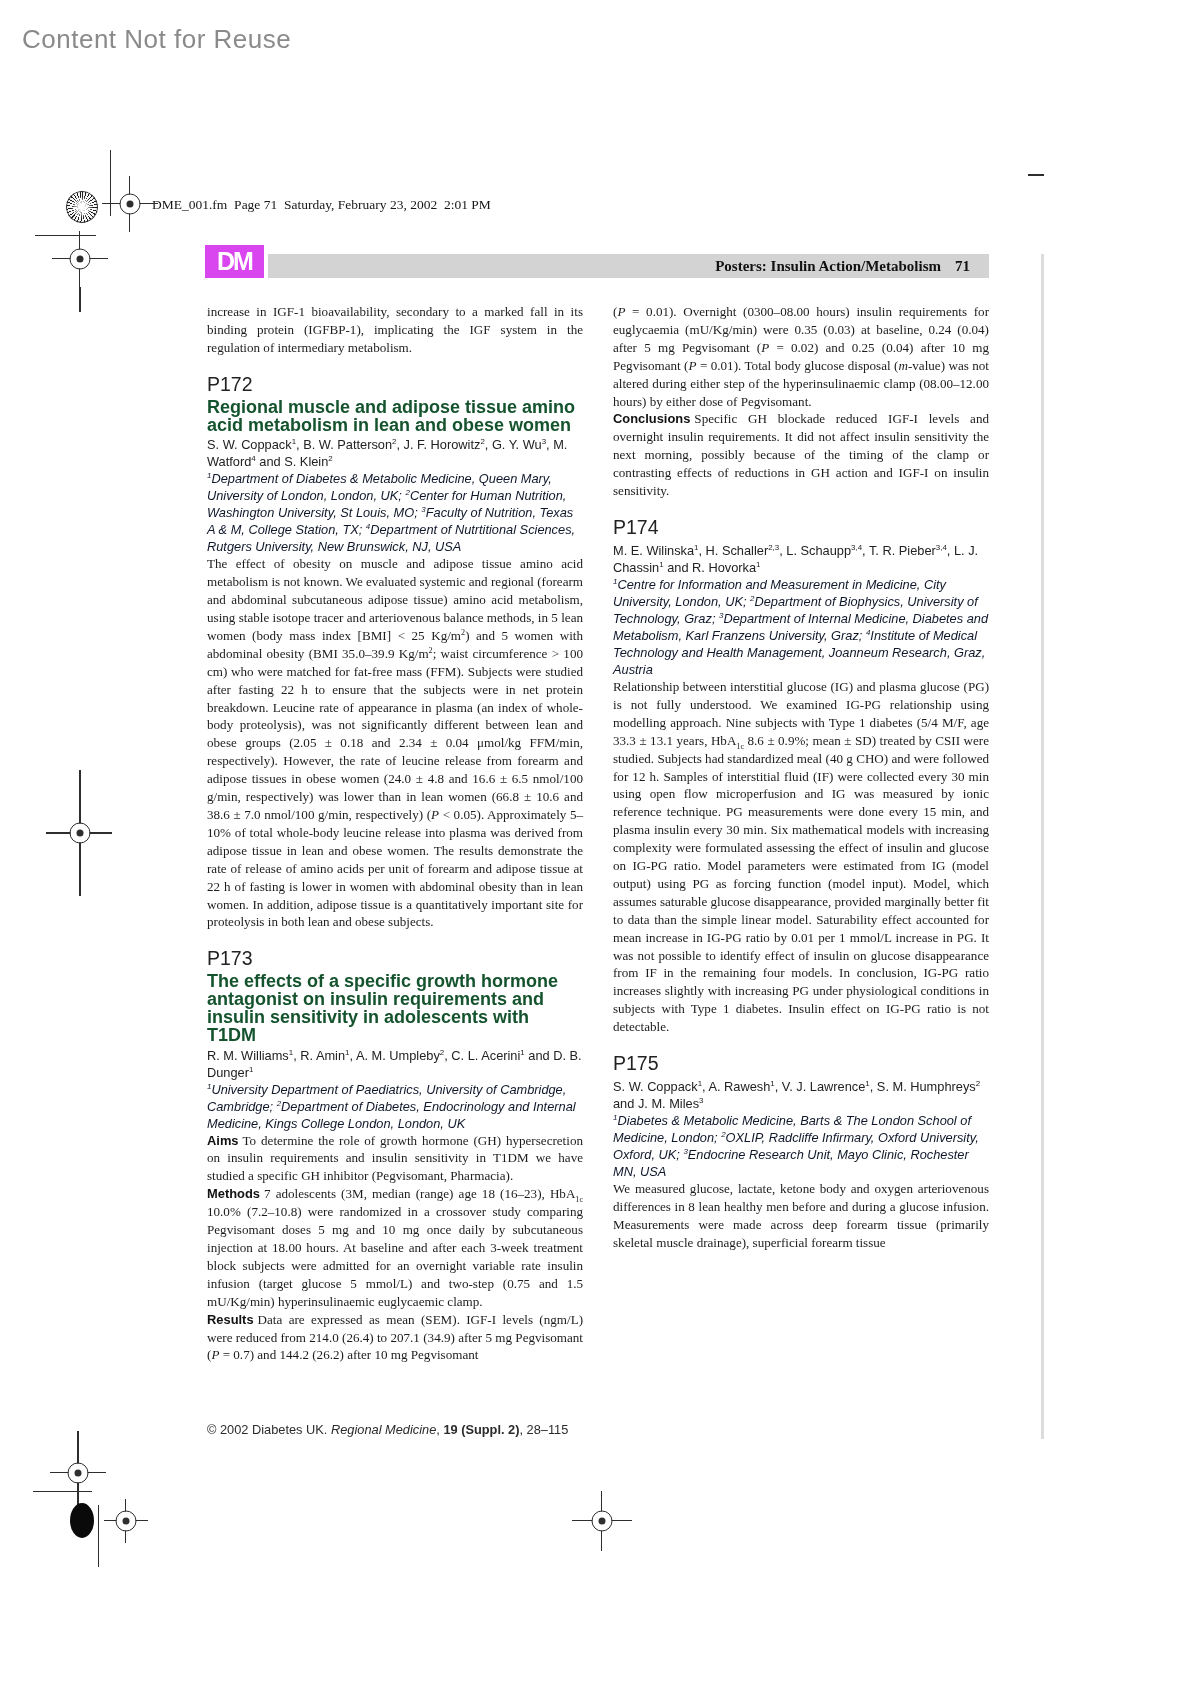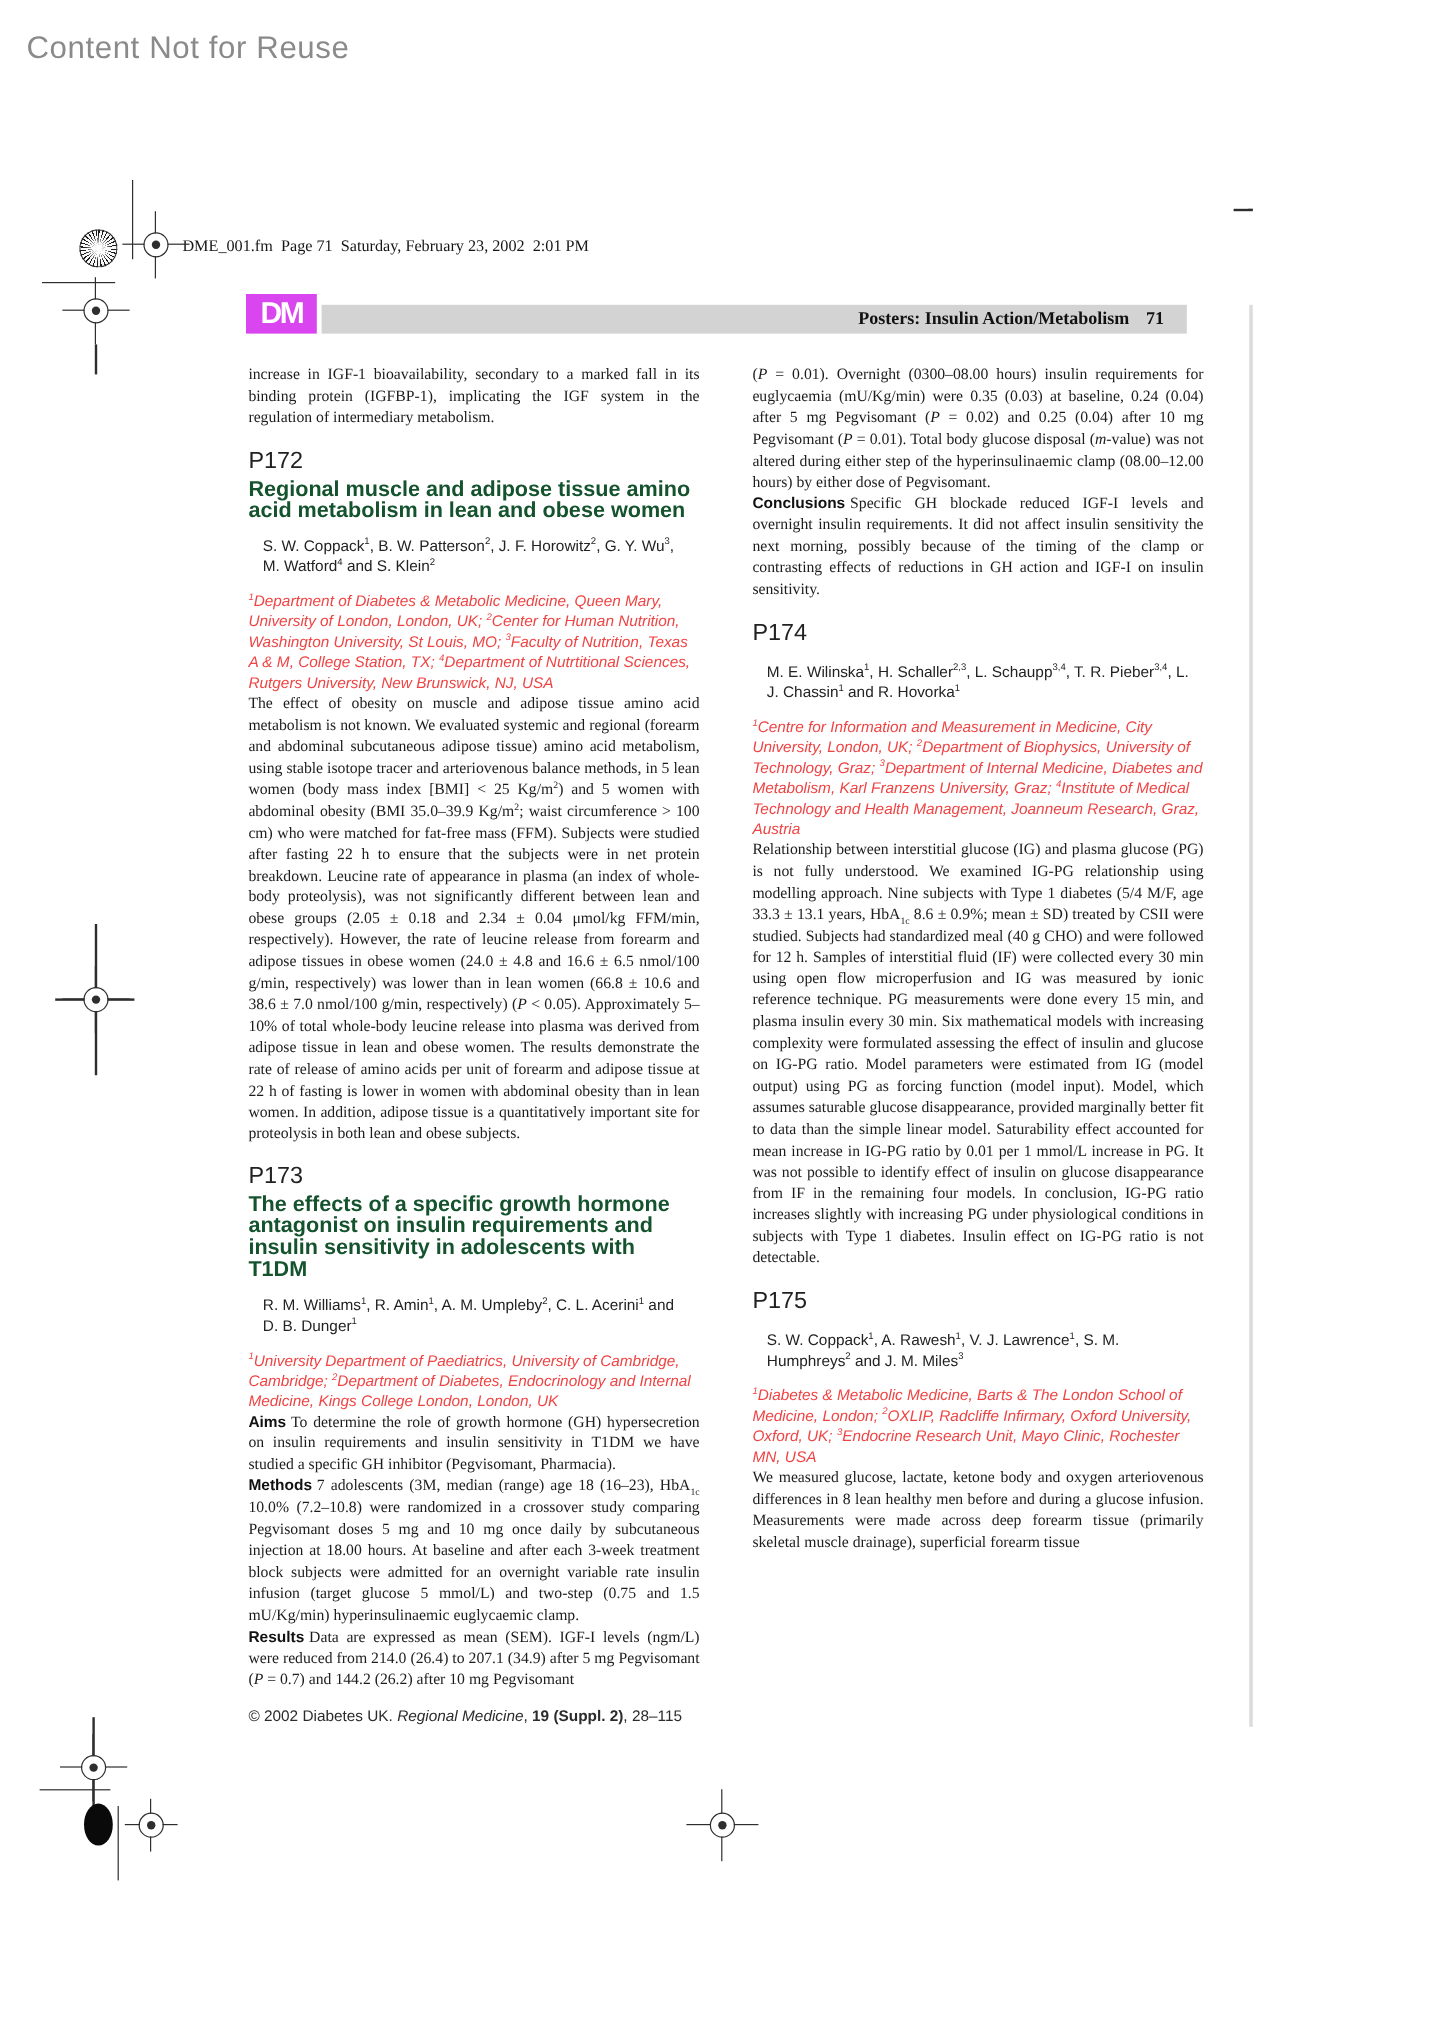--- a/index.html
+++ b/index.html
@@ -34,29 +34,29 @@
      display:flex; align-items:center; justify-content:center; letter-spacing:-2px; }
   .header-bar { position:absolute; left:268px; top:254px; width:721px; height:24px; background:#d3d3d3;
      display:flex; align-items:center; justify-content:flex-end; padding-right:19px; box-sizing:border-box;
      font-family:"Liberation Serif",serif; font-weight:bold; font-size:15px; color:#111; }
   .header-bar .pageno { margin-left:14px; }
   .side-bar { position:absolute; left:1041px; top:254px; width:67px; height:1185px; background:#dcdcdc; }
 
   
   .col { position:absolute; top:303px; width:376px; }
   .col-left { left:207px; }
-  .col-right { left:627px; }
+  .col-right { left:613px; }
   p.body { margin:0; font-size:13.1px; line-height:17.9px; text-align:justify; }
   .abstract { margin-top:16px; }
   .pnum { font-family:"Liberation Sans",sans-serif; font-size:19.5px; color:#222; margin:0 0 3px 0; }
   .title { font-family:"Liberation Sans",sans-serif; font-weight:bold; font-size:18px;
      line-height:17.8px; margin:0 0 2px 0; color:#14532d; }
-  .authors { font-family:"Liberation Sans",sans-serif; font-size:12.8px; line-height:17px; margin:12px; color:#222; }
+  .authors { font-family:"Liberation Sans",sans-serif; font-size:12.8px; line-height:17px; margin:0; color:#222; }
   .affil { font-family:"Liberation Sans",sans-serif; font-style:italic; font-size:12.8px;
-     line-height:17px; margin:0; color:#ef4444; }
+     line-height:17px; margin:0; color:#0f172a; }
   .runlabel { font-family:"Liberation Sans",sans-serif; font-weight:bold; font-style:normal;
      font-size:12.9px; padding-right:4px; color:#111; }
   sup { font-size:62%; line-height:0; vertical-align:super; }
   sub { font-size:62%; line-height:0; vertical-align:sub; }
 
   .footer { position:absolute; left:207px; top:1422px; font-family:"Liberation Sans",sans-serif;
      font-size:12.8px; color:#2b2b2b; }
   .footer .journal { font-style:italic; }
   .footer .vol { font-weight:bold; }
 </style>

